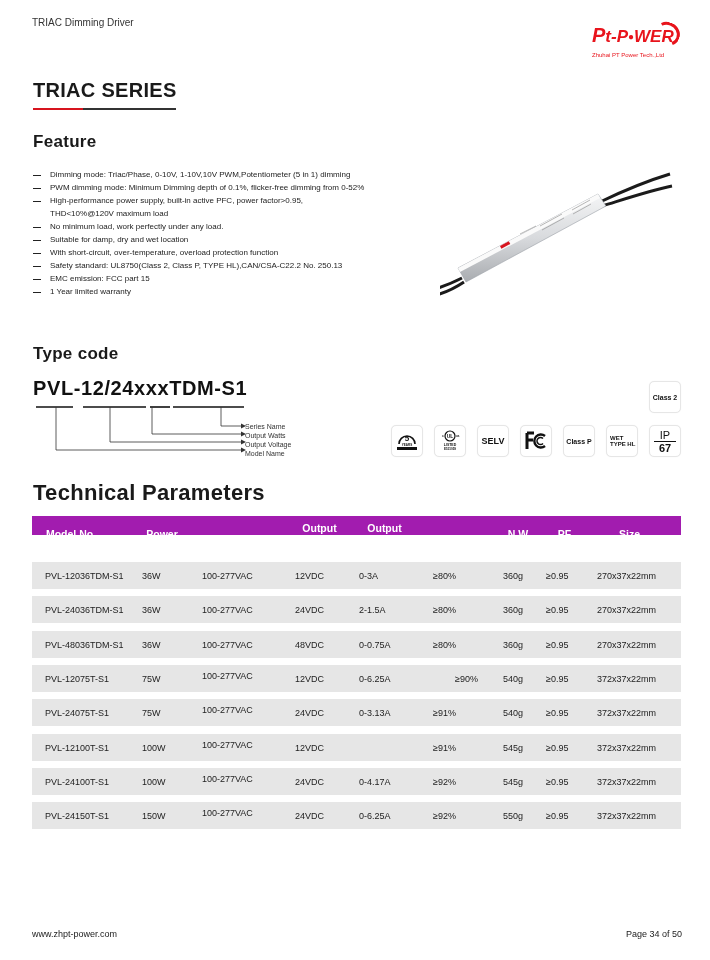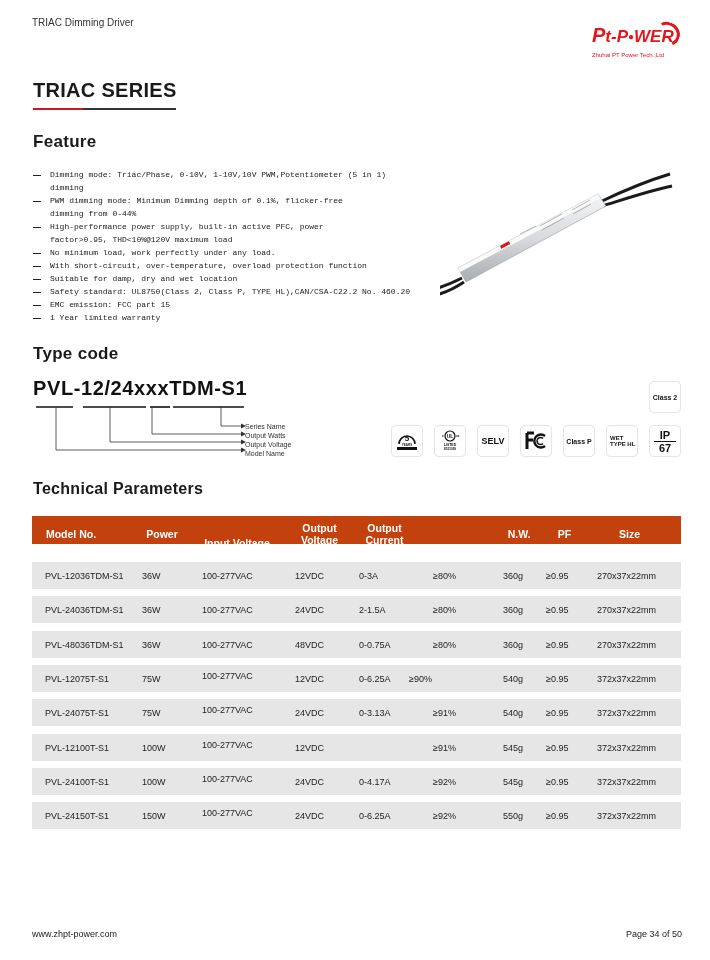--- a/index.html
+++ b/index.html
@@ -14,35 +14,35 @@
   .logo-arc { position: absolute; left: 62px; top: -2px; width: 26px; height: 24px; border: 3px solid #e8141c; border-color: #e8141c #e8141c transparent transparent; border-radius: 50%; transform: rotate(20deg); }
   .logo-sub { position: absolute; left: 0; top: 28px; font-size: 6px; color: #e8141c; white-space: nowrap; }
 
   .series-title { left: 33px; top: 79px; font-size: 20px; font-weight: bold; color: #1a1a1a; letter-spacing: 0.3px; }
   .series-rule-red { left: 33px; top: 108px; width: 50px; height: 2px; background: #d7141e; }
   .series-rule-dark { left: 83px; top: 108px; width: 93px; height: 2px; background: #333; }
 
   .section-title { left: 33px; font-size: 17px; font-weight: bold; color: #1a1a1a; letter-spacing: 0.3px; }
 
   .features { left: 33px; top: 168px; width: 380px; list-style: none; }
-  .features li { position: relative; font-size: 8px; line-height: 13px; color: #222; padding-left: 17px; font-family: Liberation Mono, monospace; }
+  .features li { position: relative; font-size: 8px; line-height: 13px; color: #222; padding-left: 17px; }
   .features li .dash { position: absolute; left: 0; top: 0; width: 9px; }
   .features li .dash::before { content: ""; position: absolute; left: 0; top: 7px; width: 8px; height: 1px; background: #222; }
 
   .product { left: 440px; top: 160px; width: 270px; height: 150px; }
 
   .typecode-main { left: 33px; top: 377px; font-size: 20px; font-weight: bold; color: #111; letter-spacing: 0.6px; }
   .tc-diagram { left: 33px; top: 404px; width: 300px; height: 60px; }
   .tc-labels { left: 245px; top: 422px; font-size: 7px; line-height: 9px; color: #333; }
 
   .badge { width: 32px; height: 32px; border: 1px solid #e6e6e6; border-radius: 5px; background: #fff; display: flex; align-items: center; justify-content: center; text-align: center; font-weight: bold; color: #111; box-shadow: 0 0 1px rgba(0,0,0,0.08); }
   .badge-small { font-size: 7px; line-height: 7px; }
 
   .table { left: 32px; top: 516px; width: 649px; }
-  .thead { position: relative; height: 28px; background: #c2410c; color: #fff; font-weight: bold; font-size: 10.5px; padding-left: 17px; }
+  .thead { position: relative; height: 19px; background: #a21caf; color: #fff; font-weight: bold; font-size: 10.5px; padding-left: 17px; }
   .thead .th { position: absolute; top: 0; height: 35px; display: flex; align-items: center; justify-content: center; text-align: center; line-height: 12px; }
   .row { position: absolute; left: 0; width: 649px; height: 27px; background: #e6e6e6; font-size: 9px; color: #222; }
   .row .td { position: absolute; top: 0; height: 27px; display: flex; align-items: center; white-space: nowrap; }
 
   .footer-url { left: 32px; top: 929px; font-size: 9px; color: #222; }
   .footer-page { right: 28px; top: 929px; font-size: 9px; color: #222; }
 </style>
 </head>
 <body>
 
@@ -54,26 +54,26 @@
   <div class="logo-sub">Zhuhai PT Power Tech.,Ltd</div>
 </div>
 
 <div class="abs series-title">TRIAC SERIES</div>
 <div class="abs series-rule-red"></div>
 <div class="abs series-rule-dark"></div>
 
 <div class="abs section-title" style="top:132px;">Feature</div>
 <ul class="abs features">
   <li><span class="dash"></span><span>Dimming mode: Triac/Phase, 0-10V, 1-10V,10V PWM,Potentiometer (5 in 1) dimming</span></li>
-  <li style="width:345px;"><span class="dash"></span><span>PWM dimming mode: Minimum Dimming depth of 0.1%, flicker-free dimming from 0-44%</span></li>
+  <li style="width:345px;"><span class="dash"></span><span>PWM dimming mode: Minimum Dimming depth of 0.1%, flicker-free dimming from 0-52%</span></li>
   <li style="width:330px;"><span class="dash"></span><span>High-performance power supply, built-in active PFC, power factor&gt;0.95, THD&lt;10%@120V maximum load</span></li>
   <li><span class="dash"></span><span>No minimum load, work perfectly under any load.</span></li>
+  <li><span class="dash"></span><span>Suitable for damp, dry and wet location</span></li>
   <li><span class="dash"></span><span>With short-circuit, over-temperature, overload protection function</span></li>
-  <li><span class="dash"></span><span>Suitable for damp, dry and wet location</span></li>
-  <li><span class="dash"></span><span>Safety standard: UL8750(Class 2, Class P, TYPE HL),CAN/CSA-C22.2 No. 460.20</span></li>
+  <li><span class="dash"></span><span>Safety standard: UL8750(Class 2, Class P, TYPE HL),CAN/CSA-C22.2 No. 250.13</span></li>
   <li><span class="dash"></span><span>EMC emission: FCC part 15</span></li>
   <li><span class="dash"></span><span>1 Year limited warranty</span></li>
 </ul>
 
 <svg class="abs product" viewBox="0 0 270 150">
   <defs>
     <linearGradient id="alu" x1="0" y1="0" x2="0" y2="1">
       <stop offset="0" stop-color="#f4f5f6"></stop>
       <stop offset="0.5" stop-color="#d8dadd"></stop>
       <stop offset="1" stop-color="#a9acb0"></stop>
@@ -157,26 +157,26 @@
   </svg>
 </div>
 <div class="abs badge badge-small" style="left:563px; top:425px;">
     <span>Class P</span>
   </div>
 <div class="abs badge" style="left:606px; top:425px; font-size:6px; line-height:6px; flex-direction:column; align-items:flex-start; padding-left:3px;">
   <span>WET</span>
   <span>TYPE HL</span>
 </div>
 <div class="abs badge" style="left:649px; top:425px; flex-direction:column; font-size:11px; line-height:12px;">
-  <span style="font-weight:bold;">IP</span>
+  <span style="font-weight:normal;">IP</span>
   <span style="display:block; width:22px; height:1px; background:#111;"></span>
   <span>67</span>
 </div>
 
-<div class="abs section-title" style="top:480px; font-size:16px;">Technical Parameters</div>
+<div class="abs section-title" style="top:480px; font-size:22px;">Technical Parameters</div>
 
 <div class="abs table">
   <div class="thead">
     <div class="th" style="left:0; width:78px;">Model No.</div>
     <div class="th" style="left:100px; width:60px;">Power</div>
     <div class="th" style="left:163px; width:84px;margin-top:15px;">Input Voltage Range</div>
     <div class="th" style="left:260px; width:55px;">Output Voltage</div>
     <div class="th" style="left:325px; width:55px;">Output Current</div>
     <div class="th" style="left:390px; width:70px;margin-top:36px;">Efficiency</div>
     <div class="th" style="left:467px; width:40px;">N.W.</div>
@@ -218,21 +218,21 @@
     <div class="td" style="left:471px;">360g</div>
     <div class="td" style="left:514px;">≥0.95</div>
     <div class="td" style="left:565px;">270x37x22mm</div>
   </div>
   <div class="row" style="top:103px;">
     <div class="td" style="left:13px;">PVL-12075T-S1</div>
     <div class="td" style="left:110px;">75W</div>
     <div class="td" style="left:170px; align-items:flex-start; padding-top:6px;">100-277VAC</div>
     <div class="td" style="left:263px;">12VDC</div>
     <div class="td" style="left:327px;">0-6.25A</div>
-    <div class="td" style="left:377px;">≥90%</div>
+    <div class="td" style="left:423px;">≥90%</div>
     <div class="td" style="left:471px;">540g</div>
     <div class="td" style="left:514px;">≥0.95</div>
     <div class="td" style="left:565px;">372x37x22mm</div>
   </div>
   <div class="row" style="top:137px;">
     <div class="td" style="left:13px;">PVL-24075T-S1</div>
     <div class="td" style="left:110px;">75W</div>
     <div class="td" style="left:170px; align-items:flex-start; padding-top:6px;">100-277VAC</div>
     <div class="td" style="left:263px;">24VDC</div>
     <div class="td" style="left:327px;">0-3.13A</div>

